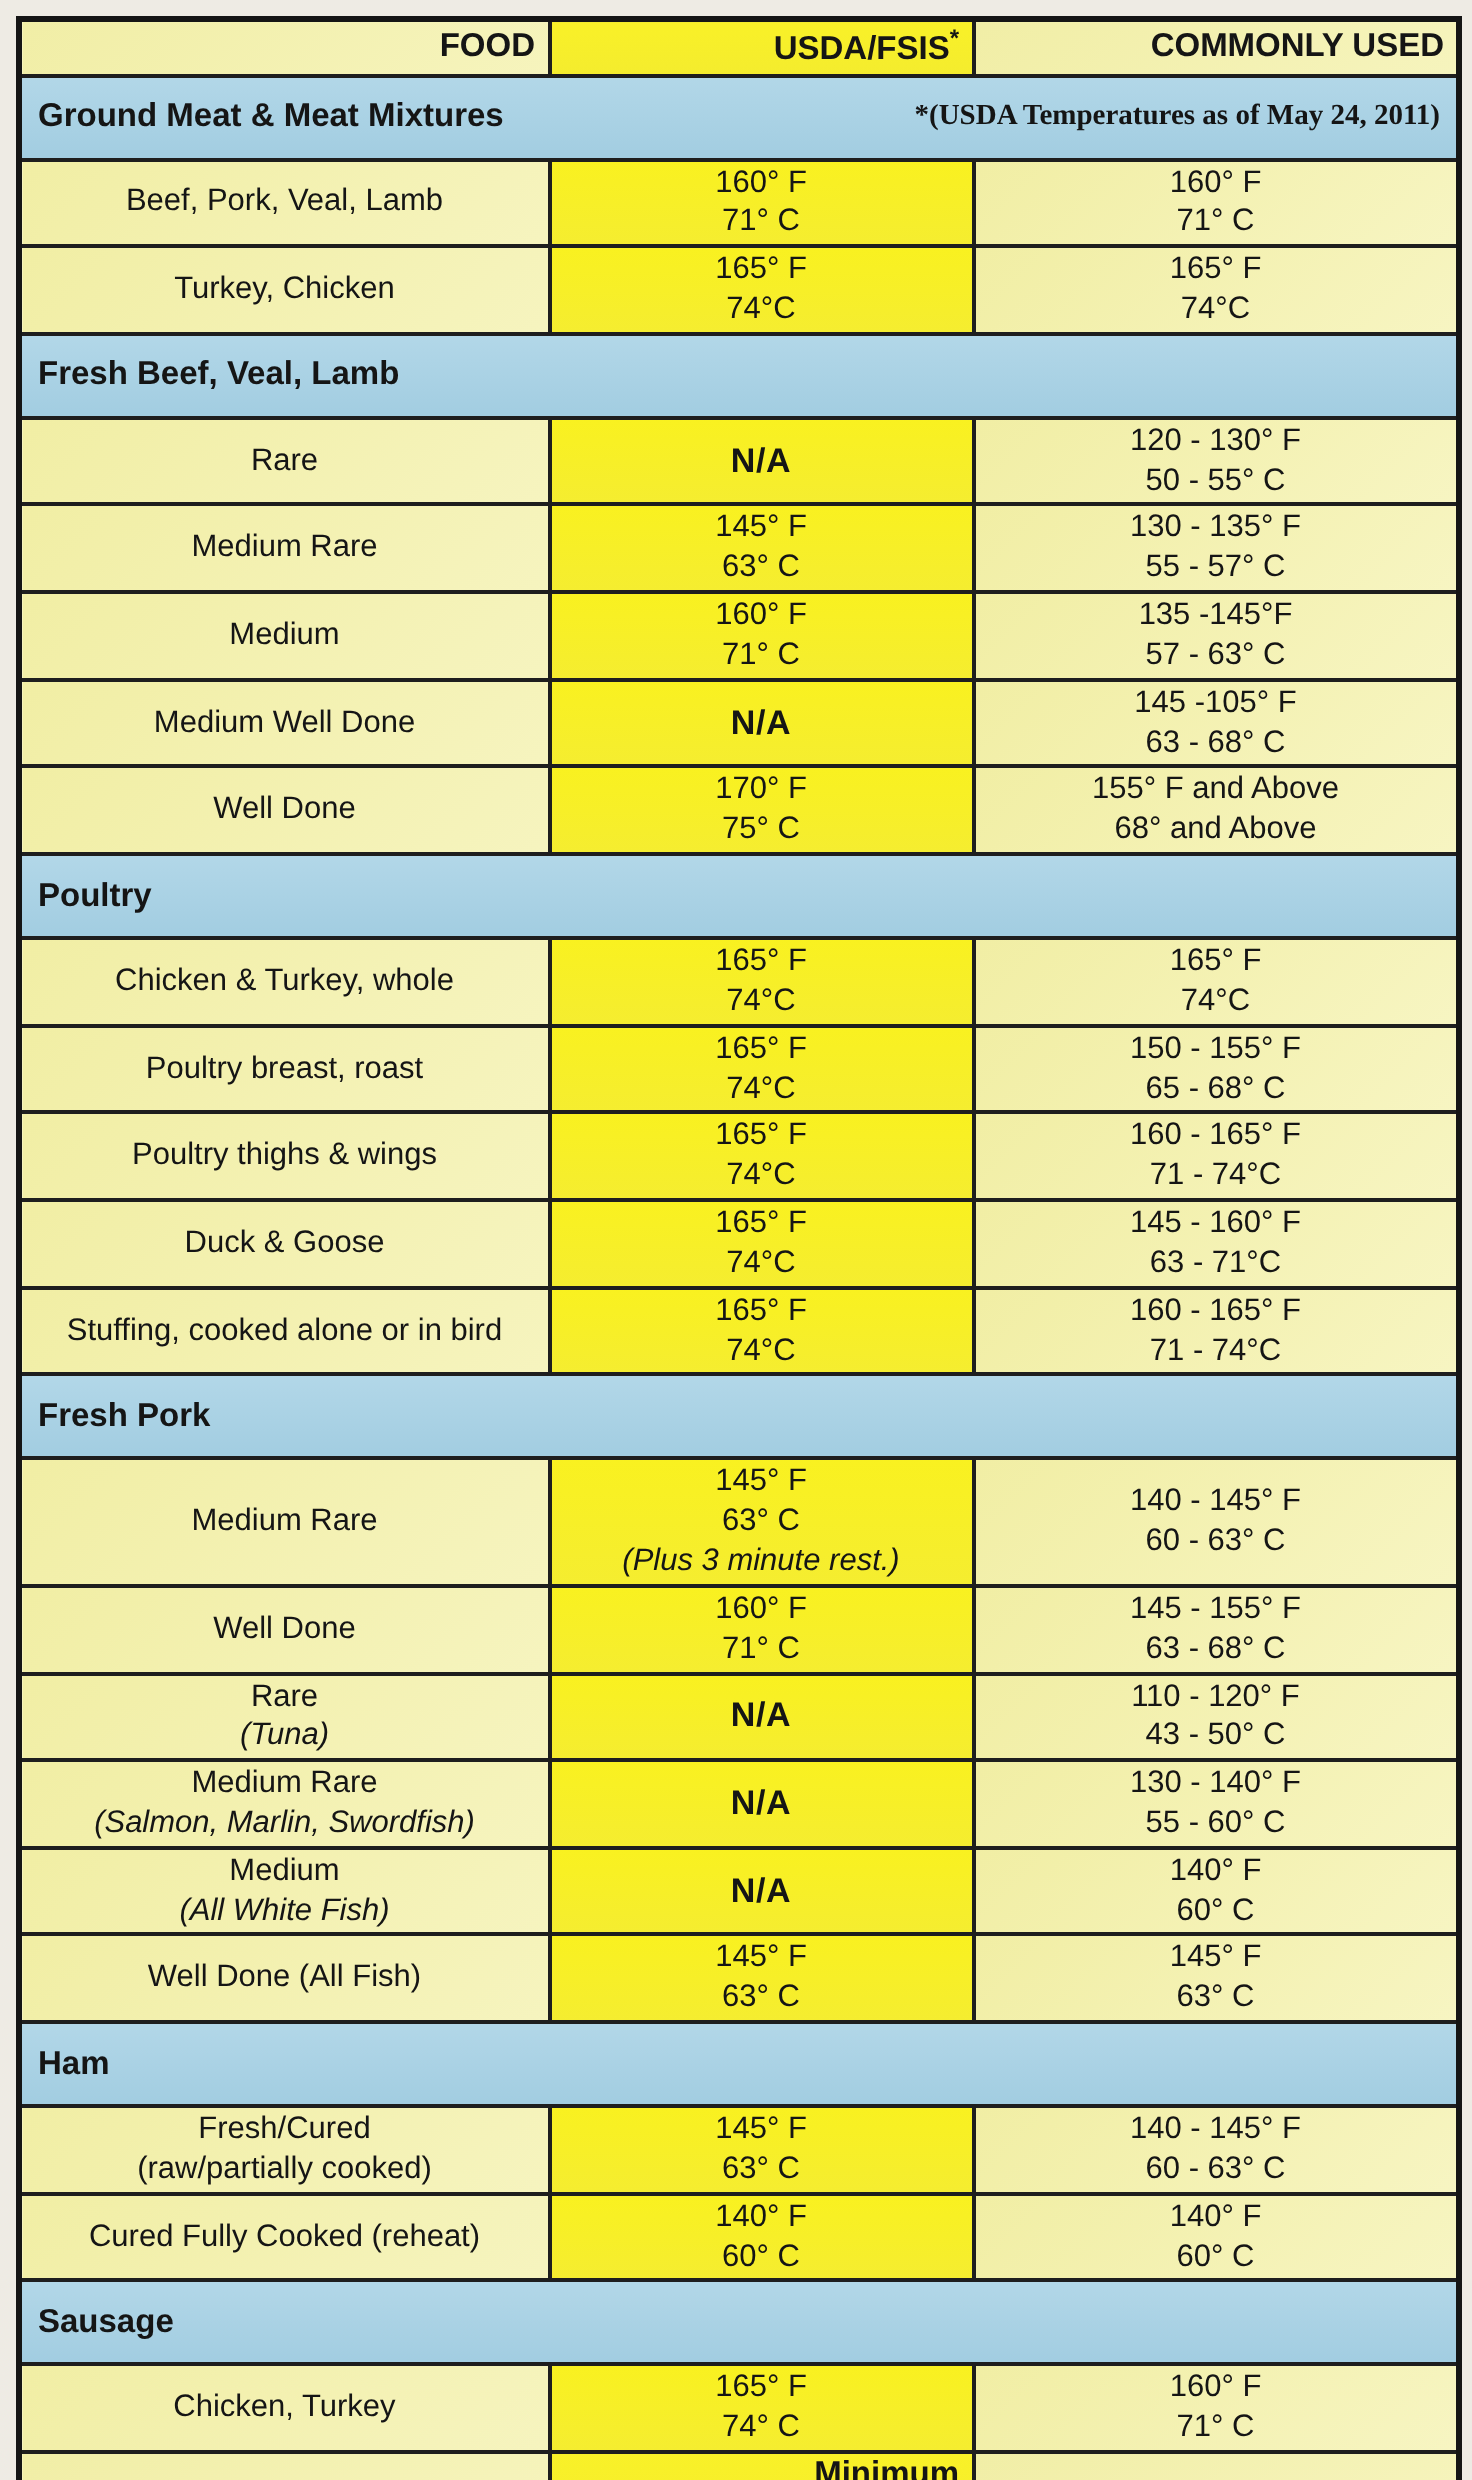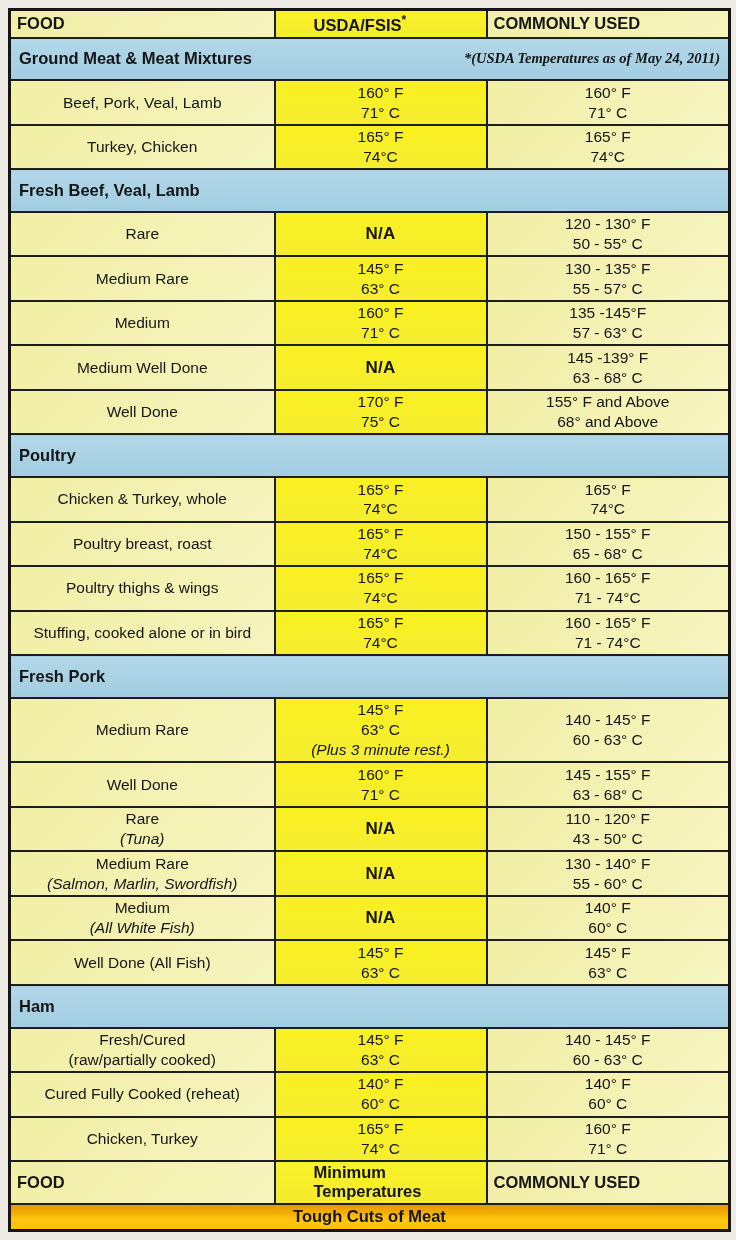--- a/index.html
+++ b/index.html
@@ -13,38 +13,38 @@
     border:3px solid #151515; background:#f2efae;
   }
   col.c-food   { width:265px; }
   col.c-usda   { width:212px; }
   col.c-common { width:243px; }
   td, th { border:2px solid #1e1e1e; padding:1px 6px; vertical-align:middle; overflow:hidden; }
 
   
   tr.col-header { height:28px; }
   tr.col-header th, tr.mid-header td {
-    font-size:16.5px; font-weight:bold; text-align:left; line-height:1.15;margin-top:11px;
+    font-size:16.5px; font-weight:bold; text-align:right; line-height:1.15;margin-top:11px;
   }
   th.h-food, th.h-common, td.mh-food, td.mh-common {
     background:linear-gradient(135deg,#f1eea6,#f6f4bd);
   }
   th.h-usda, td.mh-usda { background:linear-gradient(180deg,#f9f128,#f4ec2e);padding-left:38px; }
   sup.star { font-size:12px; vertical-align:super; }
   tr.mid-header { height:41px; }
 
   
   tr.section { height:42px; }
   tr.section td {
     background:linear-gradient(180deg,#b2d7e8,#a2cde1);
     font-weight:bold; font-size:16.5px; text-align:left; padding:1px 8px;
   }
   .section-flex { display:flex; justify-content:space-between; align-items:center; }
   .section-note {
-    font-family:"Liberation Serif", serif; font-style:italic; font-weight:bold;
+    font-family:"Liberation Serif", serif; font-weight:bold;
     font-size:14.5px; white-space:nowrap;
   }
 
   
   tr.orange { height:26px; }
   tr.orange td {
     background:linear-gradient(180deg,#e69900 0%,#f2ab04 30%,#ffc60f 60%,#fdc00c 100%);
     font-weight:bold; font-size:16.5px; text-align:center; padding:1px 8px;
   }
 
@@ -162,21 +162,21 @@
           </td>
         </tr>
         <tr class="data">
           <td class="food">
             <div>Medium Well Done</div>
           </td>
           <td class="usda">
             <div class="na">N/A</div>
           </td>
           <td class="common">
-            <div>145 -139° F</div>
+            <div>145 -105° F</div>
             <div>63 - 68° C</div>
           </td>
         </tr>
         <tr class="data">
           <td class="food">
             <div>Well Done</div>
           </td>
           <td class="usda">
             <div>170° F</div>
             <div>75° C</div>
@@ -223,20 +223,33 @@
           <td class="food">
             <div>Poultry thighs &amp; wings</div>
           </td>
           <td class="usda">
             <div>165° F</div>
             <div>74°C</div>
           </td>
           <td class="common">
             <div>160 - 165° F</div>
             <div>71 - 74°C</div>
+          </td>
+        </tr>
+        <tr class="data">
+          <td class="food">
+            <div>Duck &amp; Goose</div>
+          </td>
+          <td class="usda">
+            <div>165° F</div>
+            <div>74°C</div>
+          </td>
+          <td class="common">
+            <div>145 - 160° F</div>
+            <div>63 - 71°C</div>
           </td>
         </tr>
         <tr class="data">
           <td class="food">
             <div>Stuffing, cooked alone or in bird</div>
           </td>
           <td class="usda">
             <div>165° F</div>
             <div>74°C</div>
           </td>
@@ -356,20 +369,27 @@
           <td class="food">
             <div>Cured Fully Cooked (reheat)</div>
           </td>
           <td class="usda">
             <div>140° F</div>
             <div>60° C</div>
           </td>
           <td class="common">
             <div>140° F</div>
             <div>60° C</div>
+          </td>
+        </tr>
+        <tr class="section">
+          <td colspan="3">
+            <div class="section-flex">
+              <span>Sausage</span>
+            </div>
           </td>
         </tr>
         <tr class="data">
           <td class="food">
             <div>Chicken, Turkey</div>
           </td>
           <td class="usda">
             <div>165° F</div>
             <div>74° C</div>
           </td>

